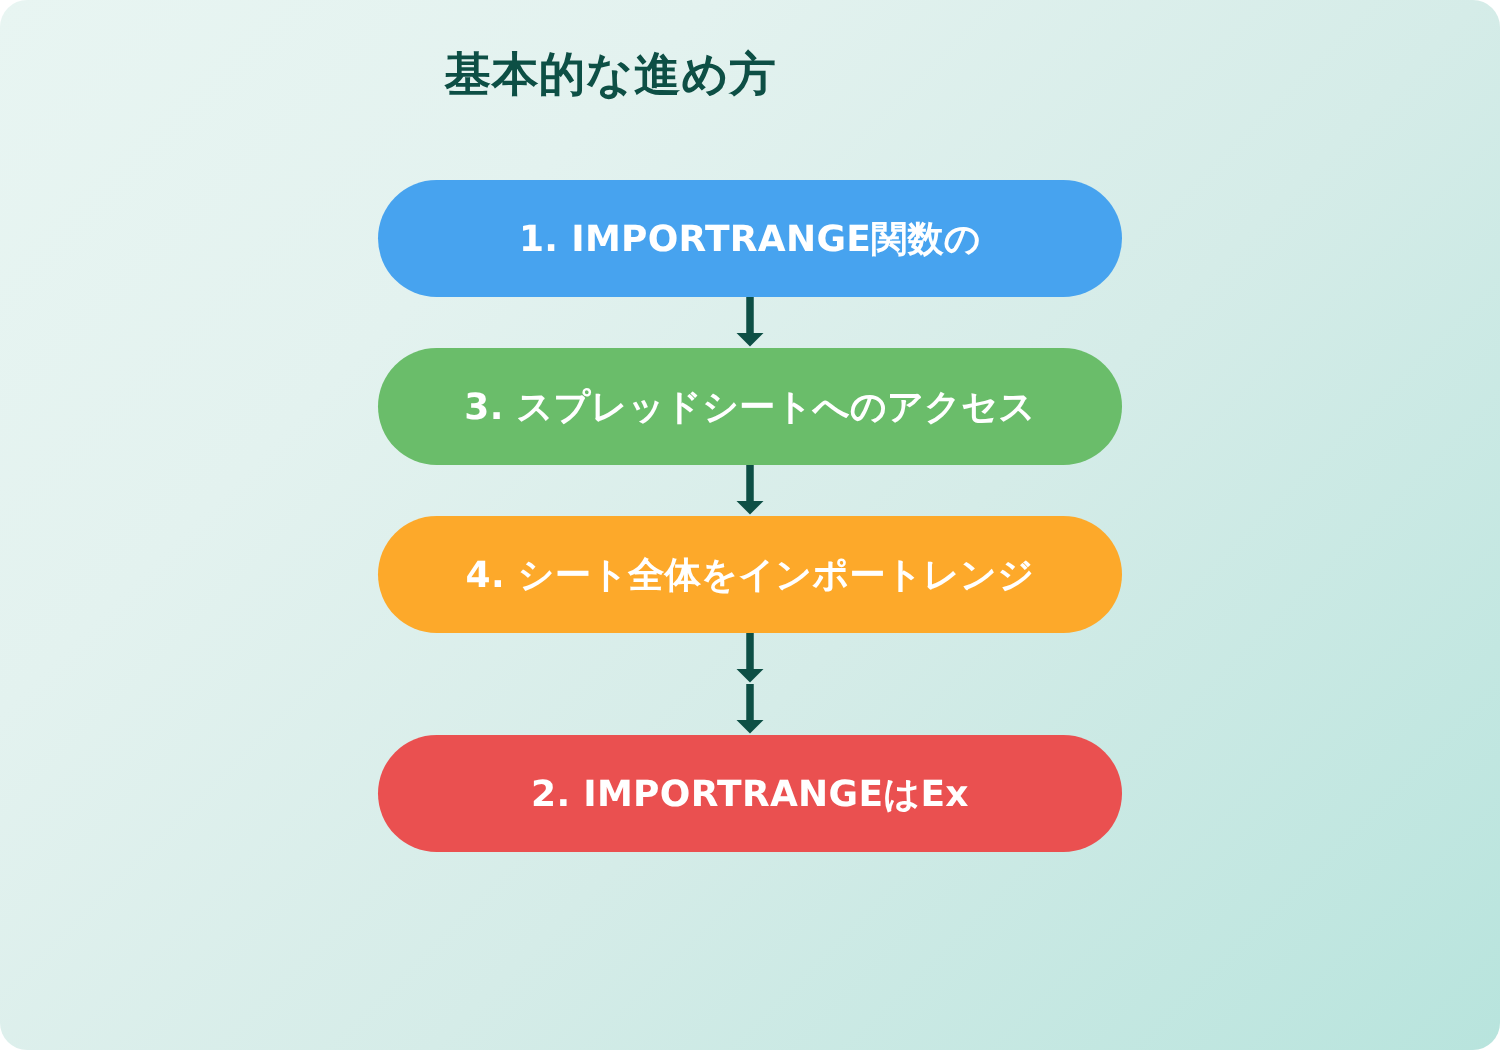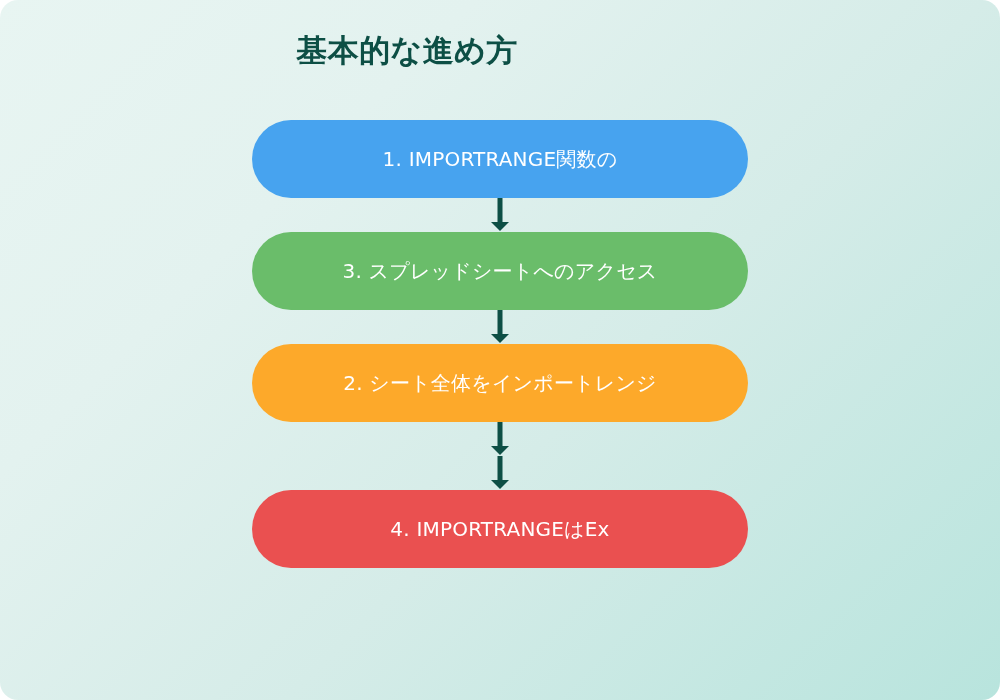--- a/index.html
+++ b/index.html
@@ -57,22 +57,22 @@
     border-radius: 39px;
     display: flex;
     align-items: center;
     justify-content: center;
     box-sizing: border-box;
     padding: 0 18px;
   }
 
   .flow-node-label {
     color: #ffffff;
-    font-size: 20px;
-    font-weight: normal;
+    font-size: 24px;
+    font-weight: bold;
     letter-spacing: 0.2px;
     text-align: right;
     white-space: nowrap;
     line-height: 30px;
   }
 
   
   .flow-connector {
     height: 34px;
     width: 496px;
@@ -118,21 +118,21 @@
       <span>
         <svg width="22" height="34" viewBox="0 0 22 34" xmlns="http://www.w3.org/2000/svg">
           <rect x="8.5" y="0" width="5" height="24" fill="#0d4f45"></rect>
           <polygon points="2,24 20,24 11,33" fill="#0d4f45"></polygon>
         </svg>
       </span>
     </div>
 
     <div class="flow-step">
       <div class="flow-node" style="background:#fda92a">
-        <span class="flow-node-label">2. シート全体をインポートレンジ</span>
+        <span class="flow-node-label">4. シート全体をインポートレンジ</span>
       </div>
     </div>
 
     <div class="flow-connector">
       <span>
         <svg width="22" height="34" viewBox="0 0 22 34" xmlns="http://www.w3.org/2000/svg">
           <rect x="8.5" y="0" width="5" height="24" fill="#0d4f45"></rect>
           <polygon points="2,24 20,24 11,33" fill="#0d4f45"></polygon>
         </svg>
       </span>
@@ -143,18 +143,18 @@
       <span>
         <svg width="22" height="34" viewBox="0 0 22 34" xmlns="http://www.w3.org/2000/svg">
           <rect x="8.5" y="0" width="5" height="24" fill="#0d4f45"></rect>
           <polygon points="2,24 20,24 11,33" fill="#0d4f45"></polygon>
         </svg>
       </span>
     </div>
 
     <div class="flow-step">
       <div class="flow-node" style="background:#ea5050">
-        <span class="flow-node-label">4. IMPORTRANGEはEx</span>
+        <span class="flow-node-label">2. IMPORTRANGEはEx</span>
       </div>
     </div>
 
   </div>
 </div>
 
 </body></html>

